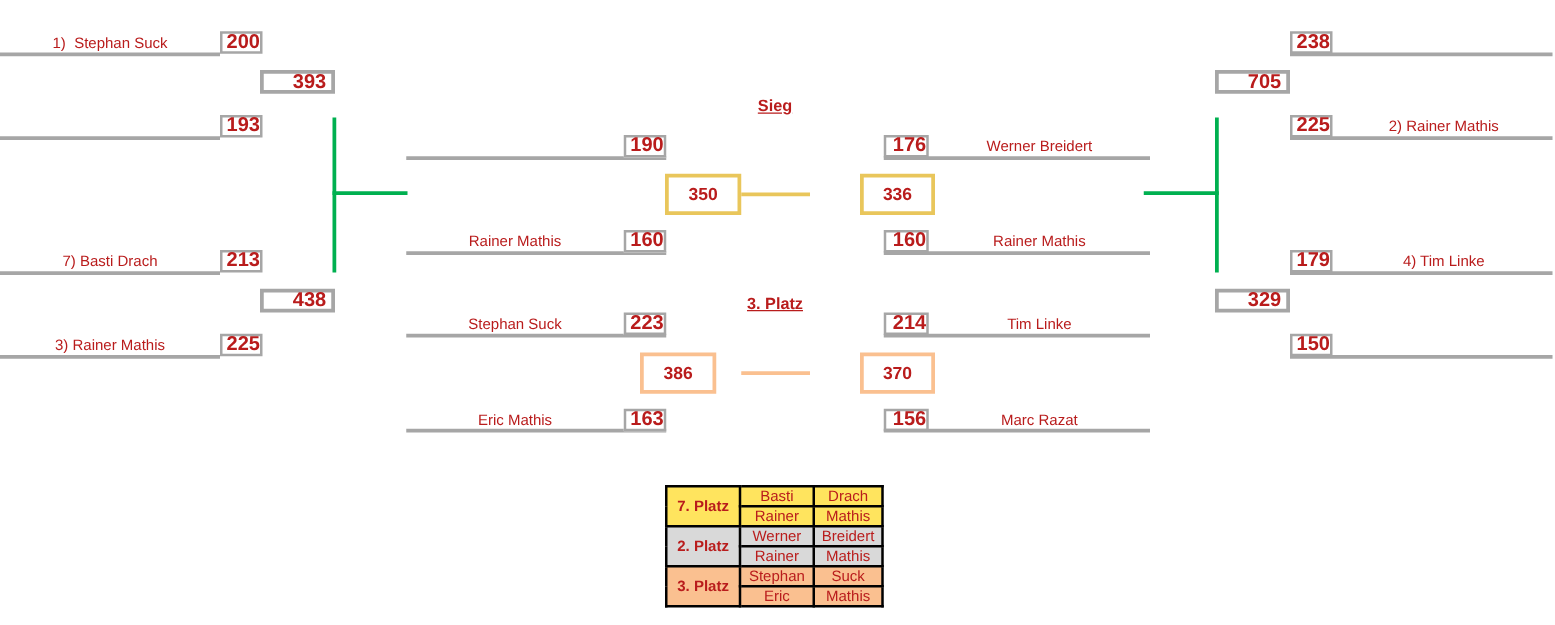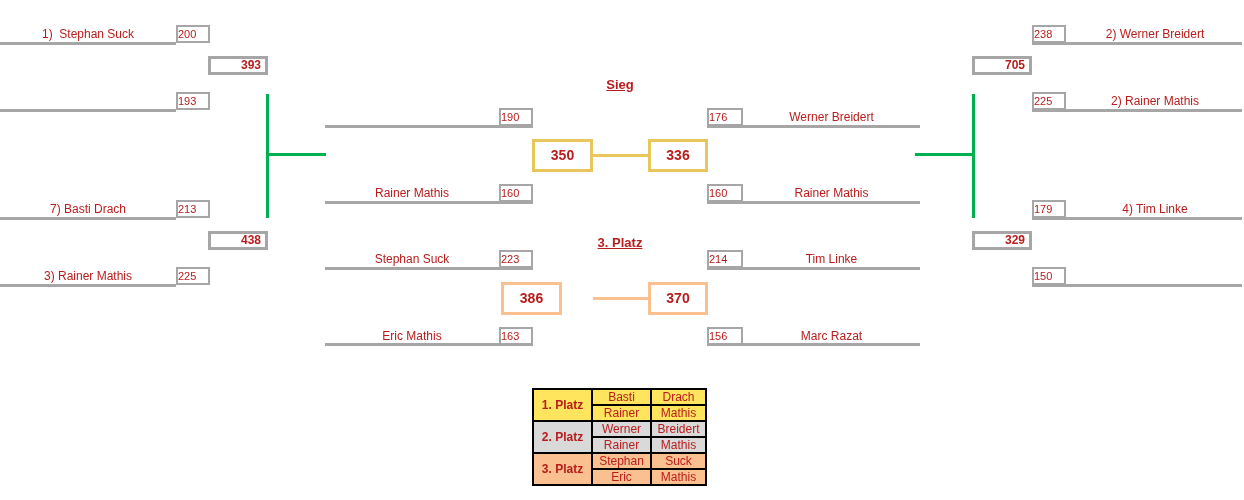--- a/index.html
+++ b/index.html
@@ -8,37 +8,37 @@
     font-family:"Liberation Sans", sans-serif; color:#b91c1c; overflow:hidden;
   }
   .name {
     position:absolute; height:16px; line-height:16px; font-size:12px;
     text-align:center; white-space:pre;
   }
   .uline { position:absolute; height:3px; background:var(--line_gray,#a6a6a6); }
   .sbox {
     position:absolute; box-sizing:border-box; width:34px; height:18px;
     background:#fff; border:2px solid var(--line_gray,#a6a6a6);
-    font-size:11px; font-weight:normal; text-align:left; line-height:14px;
+    font-size:16px; font-weight:bold; text-align:right; line-height:14px;
   }
   .sbox.wide { width:36px; }
   .tbox {
     position:absolute; box-sizing:border-box; width:60px; height:19px;
     background:#fff; border:3px solid var(--line_gray,#a6a6a6);
-    font-size:12px; font-weight:bold; text-align:right; line-height:13px;
+    font-size:16px; font-weight:bold; text-align:right; line-height:13px;
     padding-right:4px;
   }
   .bigbox {
     position:absolute; box-sizing:border-box; width:61px; height:33px;
     background:#fff; font-size:14px; font-weight:bold; text-align:center;
     line-height:27px;
   }
   .bigbox.gold   { border:3px solid var(--gold,#e9c65b); }
   .bigbox.orange { border:3px solid var(--orange,#fac090); }
-  .bigbox.r { width:60px; }
+  .bigbox.r { width:60px;margin-left:40px; }
   .conn { position:absolute; height:3px; }
   .conn.gold   { background:var(--gold,#e9c65b); }
   .conn.orange { background:var(--orange,#fac090); }
   .conn.green  { background:var(--green,#00b050); }
   .vline { position:absolute; width:3px; background:var(--green,#00b050); }
   .section-title {
     position:absolute; width:176px; height:16px; line-height:16px;
     font-size:13px; font-weight:bold; text-decoration:underline; text-align:center;
   }
   table.podium { position:absolute; left:532px; top:388px; border-collapse:collapse; }
@@ -70,21 +70,20 @@
   <div class="sbox" style="left:176px;top:200px">213</div>
   <div class="tbox" style="left:208px;top:231px">438</div>
   <div class="name" style="left:0;top:268px;width:176px">3) Rainer Mathis</div>
   <div class="uline" style="left:0;top:284px;width:176px"></div>
   <div class="sbox" style="left:176px;top:267px">225</div>
 
   <div class="vline" style="left:266px;top:94px;height:124px"></div>
   <div class="conn green" style="left:266px;top:153px;width:60px"></div>
 
   <div class="sbox" style="left:1032px;top:25px">238</div>
-  <div class="name" style="left:1068px;top:26px;width:174px">2) Werner Breidert</div>
   <div class="uline" style="left:1032px;top:42px;width:210px"></div>
   <div class="tbox" style="left:972px;top:56px">705</div>
   <div class="sbox" style="left:1032px;top:92px">225</div>
   <div class="name" style="left:1068px;top:93px;width:174px">2) Rainer Mathis</div>
   <div class="uline" style="left:1032px;top:109px;width:210px"></div>
 
   <div class="sbox" style="left:1032px;top:200px">179</div>
   <div class="name" style="left:1068px;top:201px;width:174px">4) Tim Linke</div>
   <div class="uline" style="left:1032px;top:217px;width:210px"></div>
   <div class="tbox" style="left:972px;top:231px">329</div>
@@ -118,36 +117,36 @@
   <div class="section-title" style="left:532px;top:235px">3. Platz</div>
 
   <div class="name" style="left:325px;top:251px;width:174px">Stephan Suck</div>
   <div class="uline" style="left:325px;top:267px;width:208px"></div>
   <div class="sbox" style="left:499px;top:250px">223</div>
 
   <div class="sbox wide" style="left:707px;top:250px">214</div>
   <div class="name" style="left:743px;top:251px;width:177px">Tim Linke</div>
   <div class="uline" style="left:707px;top:267px;width:213px"></div>
 
-  <div class="bigbox orange" style="left:501px;top:282px">386</div>
+  <div class="bigbox orange" style="left:512px;top:282px">386</div>
   <div class="conn orange" style="left:593px;top:297px;width:55px"></div>
   <div class="bigbox orange r" style="left:648px;top:282px">370</div>
 
   <div class="name" style="left:325px;top:328px;width:174px">Eric Mathis</div>
   <div class="uline" style="left:325px;top:343px;width:208px"></div>
   <div class="sbox" style="left:499px;top:327px">163</div>
 
   <div class="sbox wide" style="left:707px;top:327px">156</div>
   <div class="name" style="left:743px;top:328px;width:177px">Marc Razat</div>
   <div class="uline" style="left:707px;top:343px;width:213px"></div>
 
   <table class="podium">
     <tbody>
         <tr class="r1">
-      <td class="place" rowspan="2">1. Platz</td>
+      <td class="place" rowspan="2">7. Platz</td>
       <td class="c1">Basti</td>
       <td class="c2">Drach</td>
     </tr>
     <tr class="r1">
       <td class="c1">Rainer</td>
       <td class="c2">Mathis</td>
     </tr>
     <tr class="r2">
       <td class="place" rowspan="2">2. Platz</td>
       <td class="c1">Werner</td>

